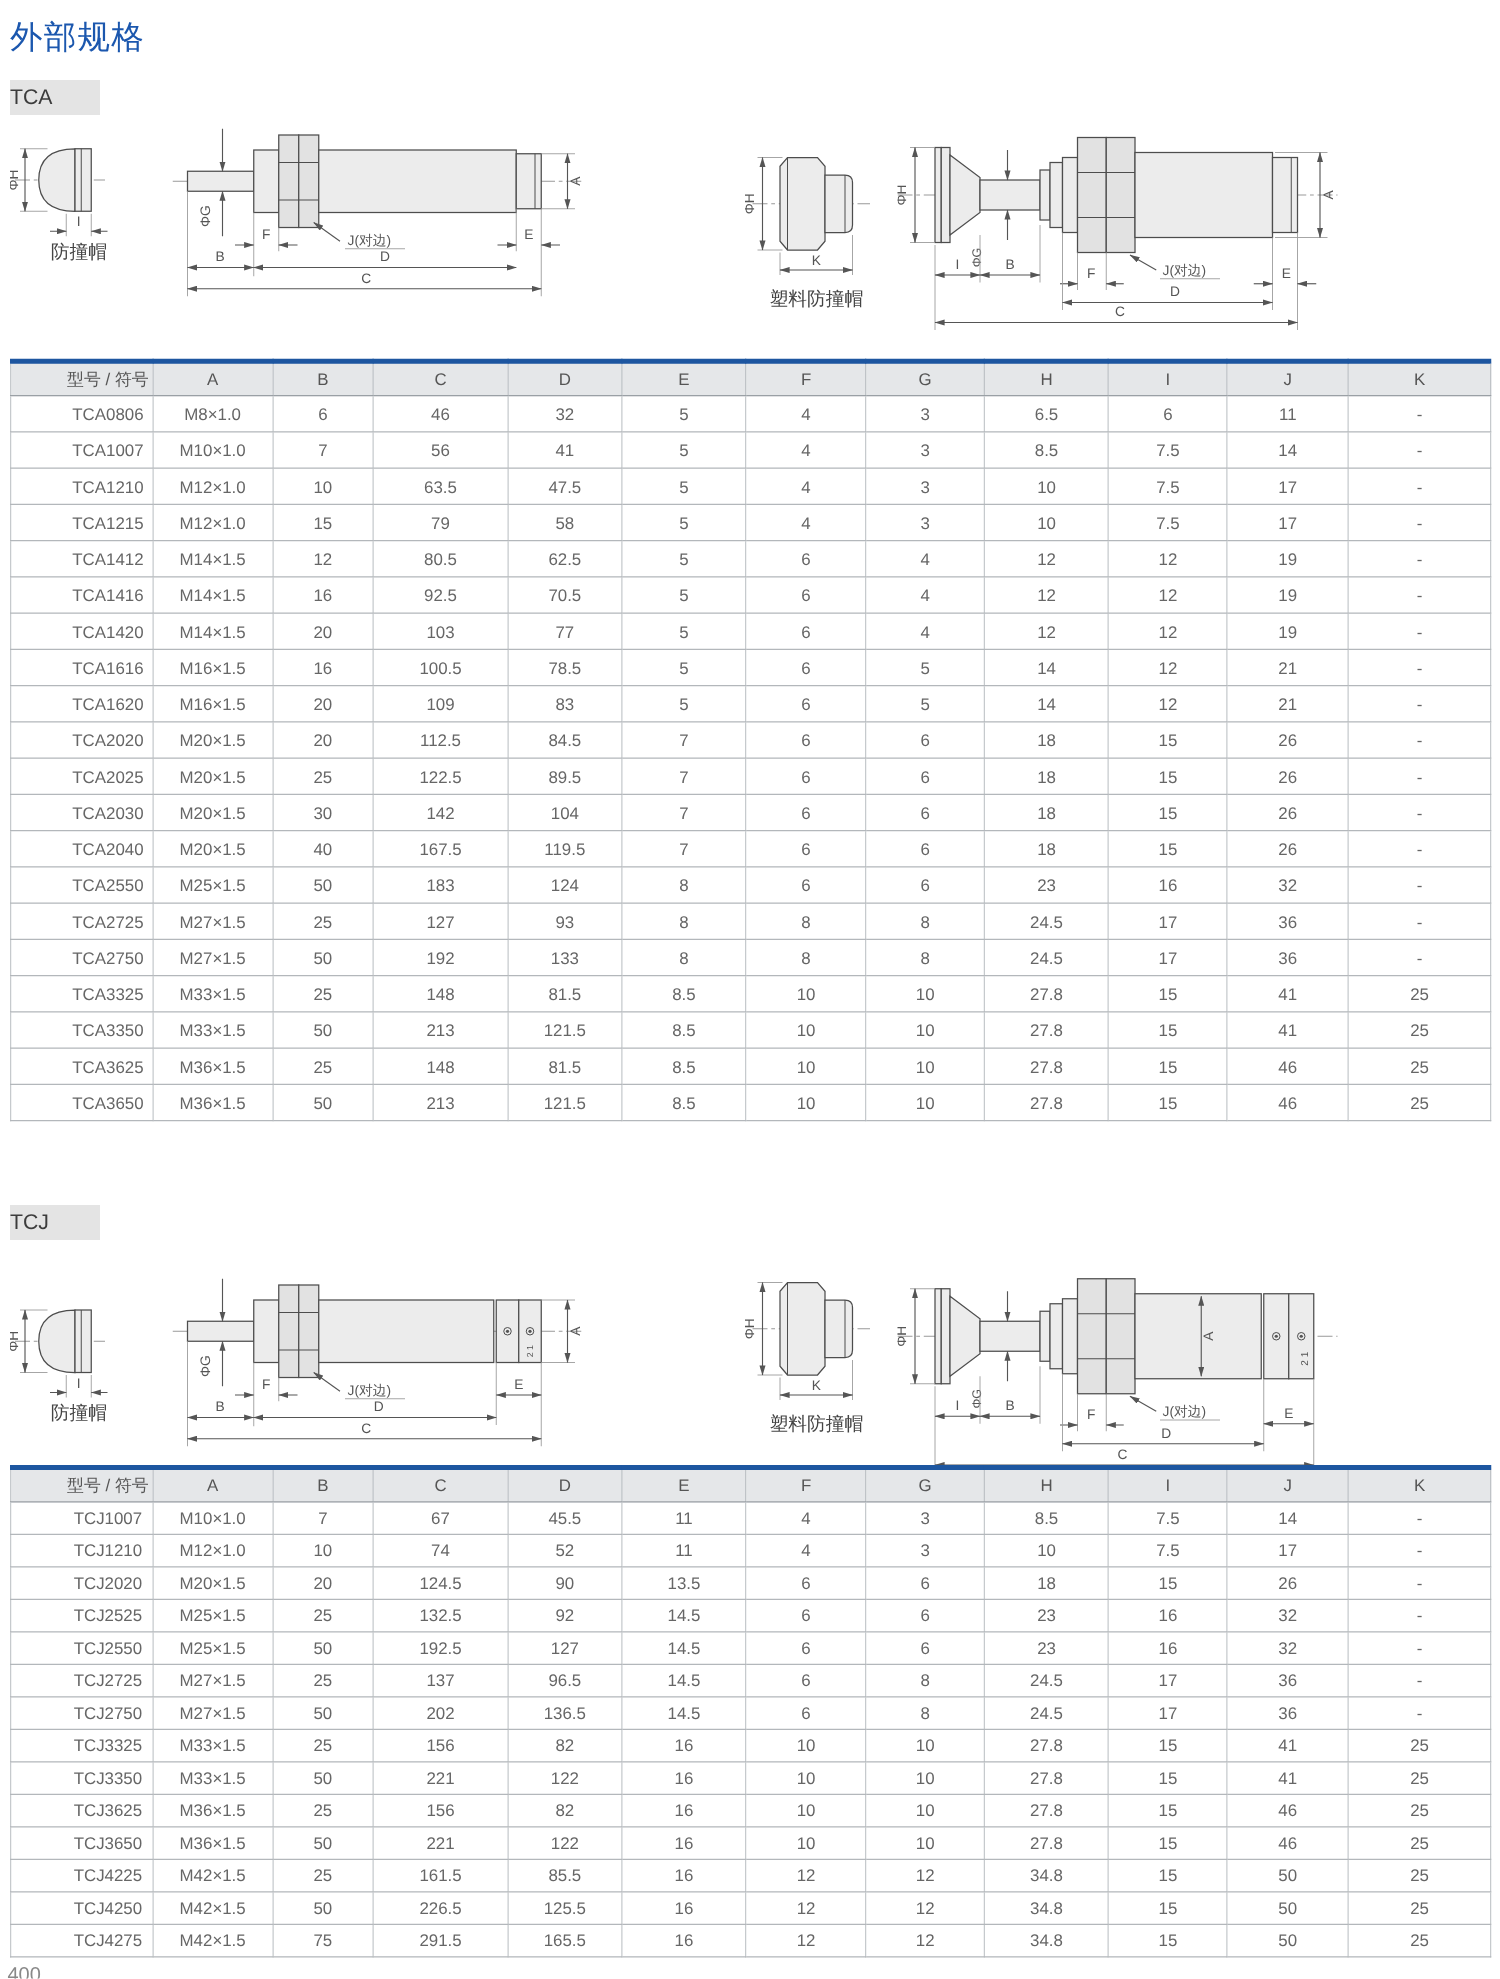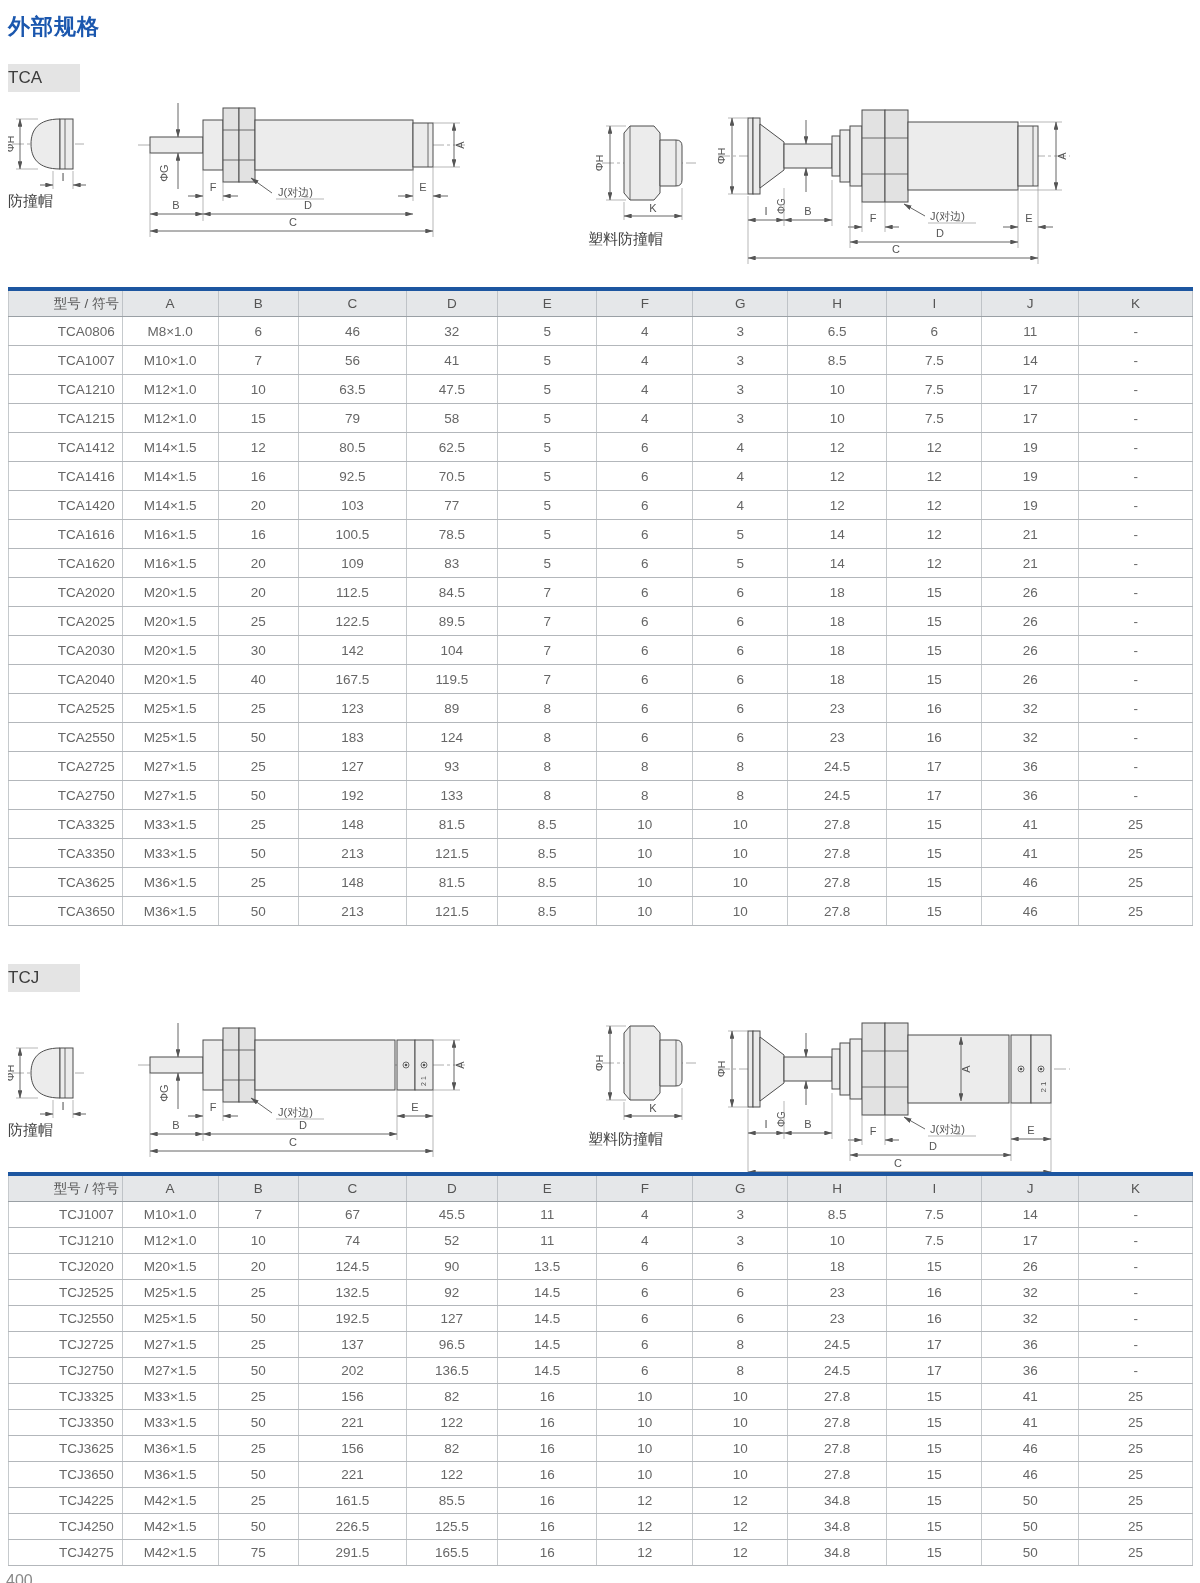--- a/index.html
+++ b/index.html
@@ -1,22 +1,22 @@
 <!DOCTYPE html>
 <html><head>
 <meta charset="utf-8">
 <style>
   html,body{margin:0;padding:0;background:#fff;}
   #page{position:relative;width:1200px;height:1583px;background:#fff;overflow:hidden;
         font-family:"Liberation Sans","DejaVu Sans",sans-serif;}
   .abs{position:absolute;}
-  #page-title{left:8px;top:12px;font-size:22px;font-weight:bold;color:#1b57ae;letter-spacing:1px;}
+  #page-title{left:8px;top:12px;font-size:26px;font-weight:normal;color:#1b57ae;letter-spacing:1px;}
   .badge{width:72px;height:28px;line-height:28px;background:#e4e4e4;
          color:#3c3c3c;font-size:17px;}
-  .cnlabel{font-size:15px;color:#444;text-align:left;}
+  .cnlabel{font-size:15px;color:#444;text-align:center;}
   .pagenum{font-size:16px;color:#888;}
   
   .tbl-wrap{left:8px;width:1185px;}
   table{width:100%;border-collapse:collapse;table-layout:fixed;border-top:4px solid #1d56a0;
         border-bottom:1px solid #a7abaf;}
   th{background:#e5e7e9;font-weight:400;color:#555;font-size:13.5px;height:23px;
      border-bottom:1px solid #9aa0a5;border-right:1px solid #bfc3c7;}
   td{text-align:center;color:#666;font-size:13.5px;border-right:1px solid #c6cacd;
      border-bottom:1px solid #b3b7bb;}
   th:first-child,td:first-child{border-left:1px solid #c6cacd;padding-left:43px;}
@@ -395,34 +395,20 @@
             <td>M20×1.5</td>
             <td>40</td>
             <td>167.5</td>
             <td>119.5</td>
             <td>7</td>
             <td>6</td>
             <td>6</td>
             <td>18</td>
             <td>15</td>
             <td>26</td>
-            <td>-</td>
-          </tr>
-          <tr>
-            <td>TCA2525</td>
-            <td>M25×1.5</td>
-            <td>25</td>
-            <td>123</td>
-            <td>89</td>
-            <td>8</td>
-            <td>6</td>
-            <td>6</td>
-            <td>23</td>
-            <td>16</td>
-            <td>32</td>
             <td>-</td>
           </tr>
           <tr>
             <td>TCA2550</td>
             <td>M25×1.5</td>
             <td>50</td>
             <td>183</td>
             <td>124</td>
             <td>8</td>
             <td>6</td>

